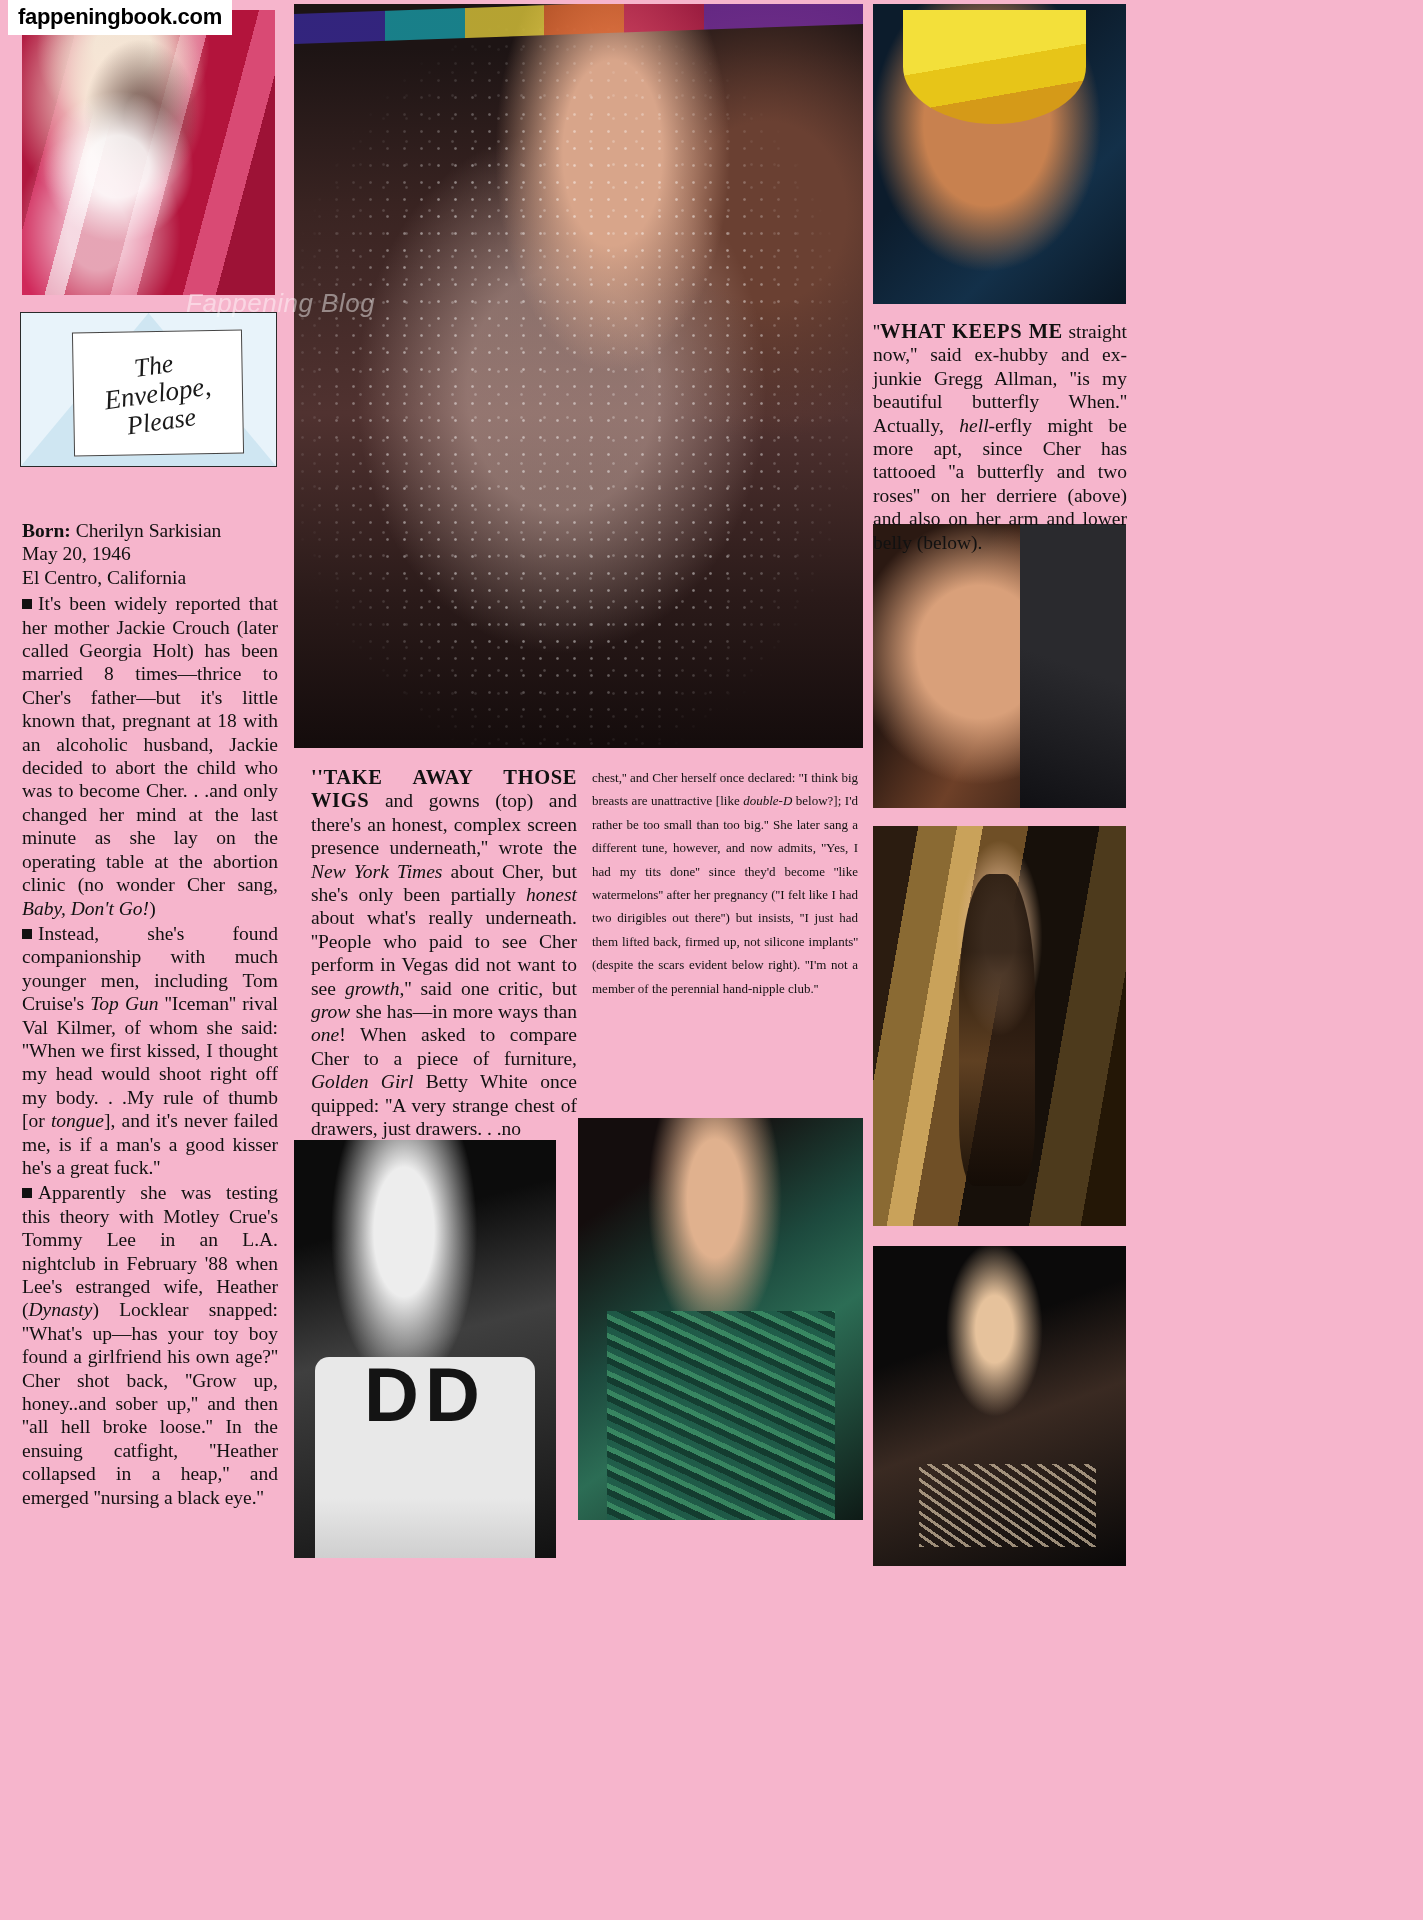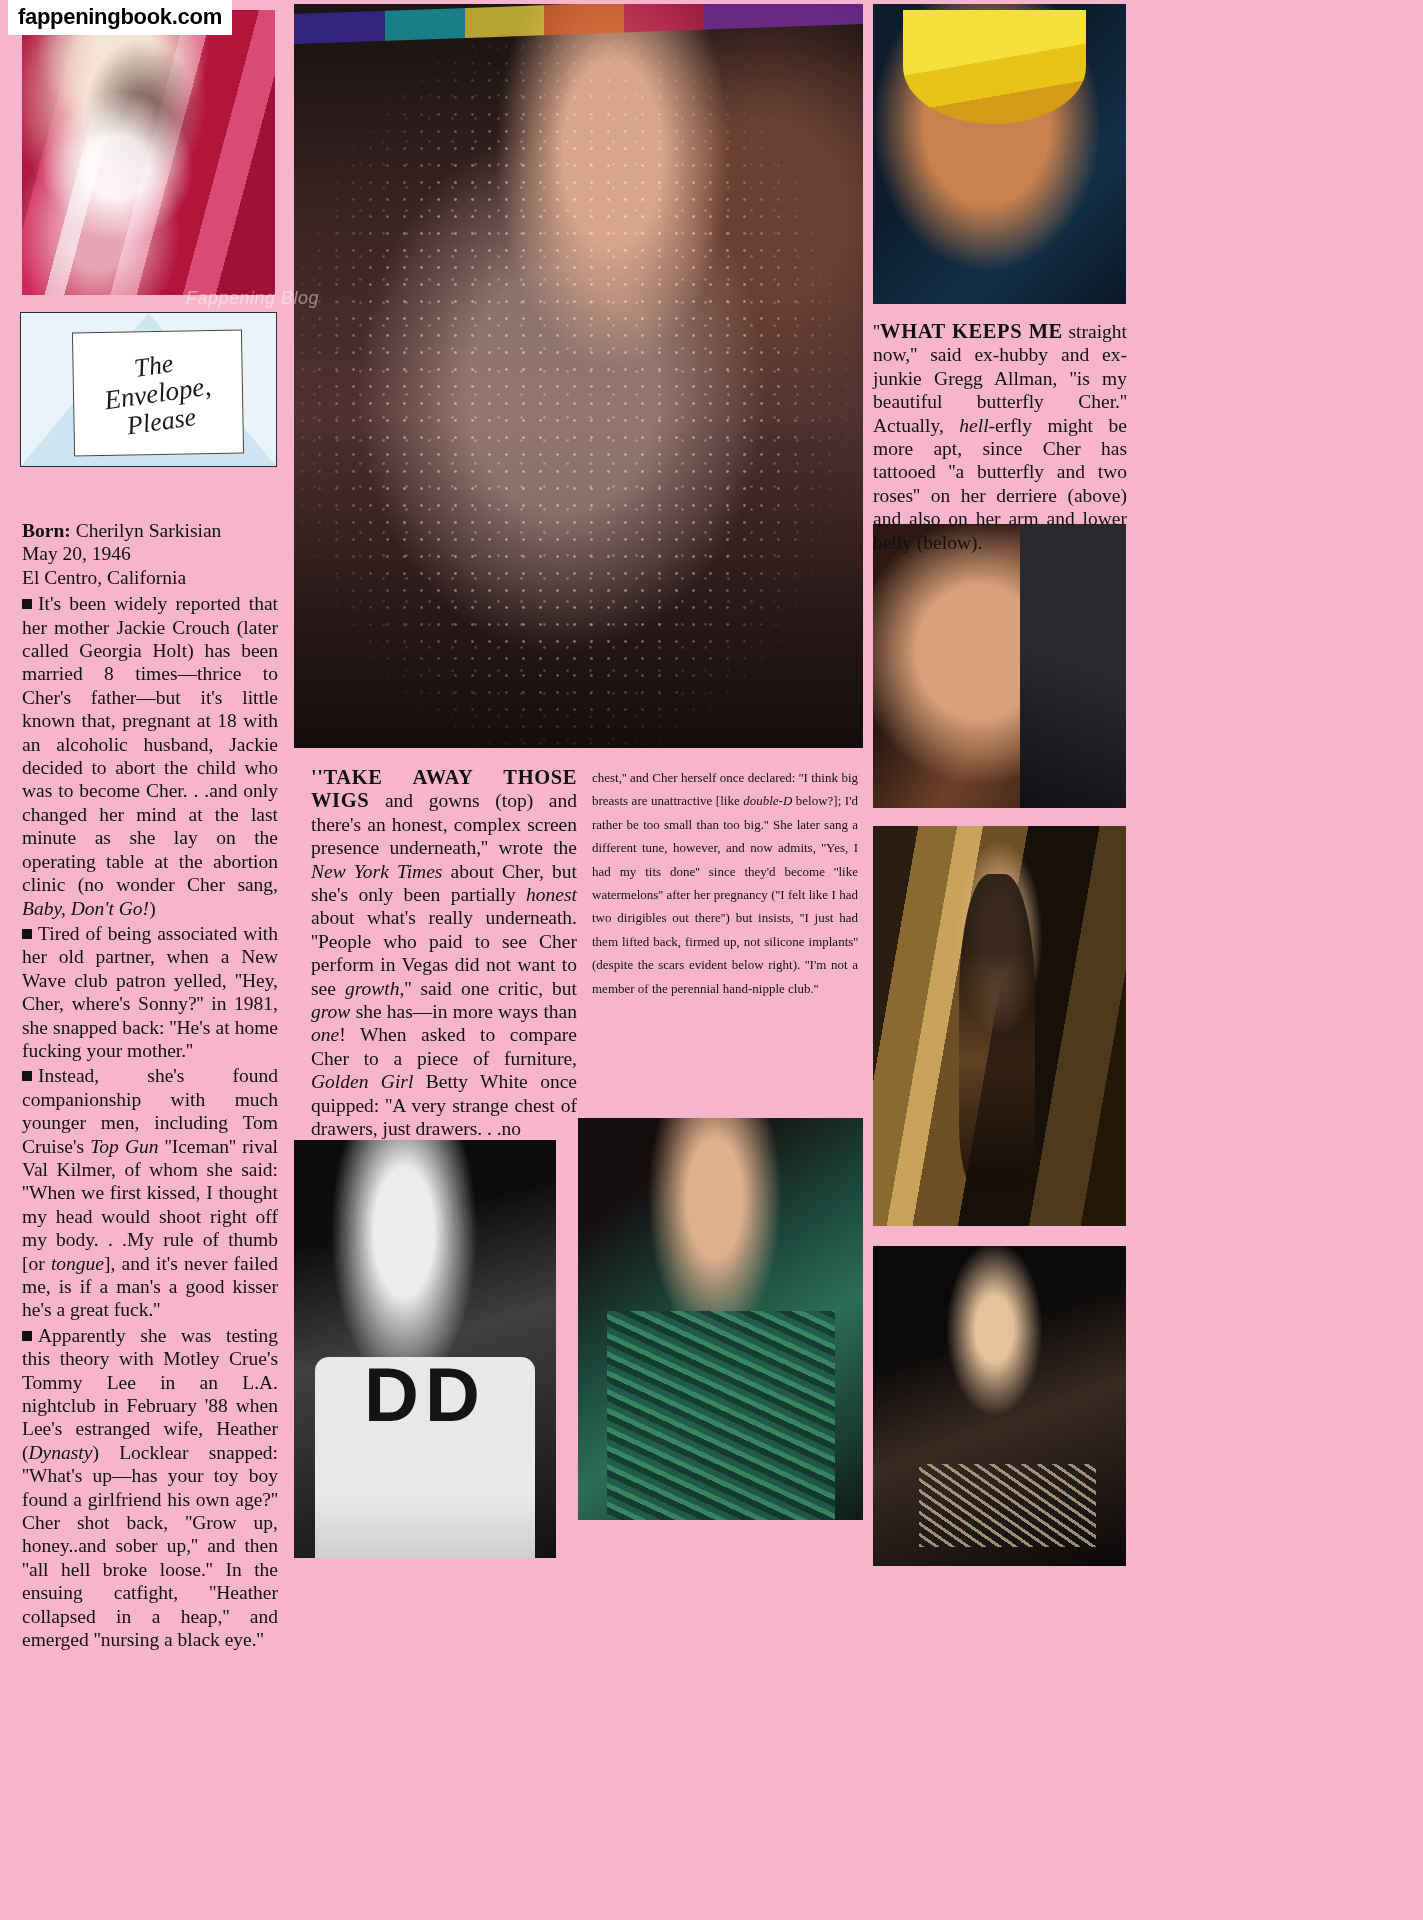--- a/index.html
+++ b/index.html
@@ -32,21 +32,21 @@
     padding: 4px 10px 5px 10px;
     letter-spacing: -0.3px;
     z-index: 40;
   }
   .ghost-watermark {
     position: absolute;
     left: 186px;
     top: 288px;
     font-family: "Liberation Sans", sans-serif;
     font-style: italic;
-    font-size: 18px;
+    font-size: 26px;
     color: rgba(255,255,255,0.45);
     z-index: 30;
     letter-spacing: 0.5px;
     pointer-events: none;
   }
 
   
   .photo {
     position: absolute;
     overflow: hidden;
@@ -323,23 +323,20 @@
       <b>Born:</b>
       <span>Cherilyn Sarkisian</span><br>
       <span>May 20, 1946</span><br>
       <span>El Centro, California</span>
     </p>
 
     <p>
       <span class="bullet"></span><span>It's been widely reported that her mother Jackie Crouch (later called Georgia Holt) has been married 8 times—thrice to Cher's father—but it's little known that, pregnant at 18 with an alcoholic husband, Jackie decided to abort the child who was to become Cher. . .and only changed her mind at the last minute as she lay on the operating table at the abortion clinic (no wonder Cher sang, </span><em>Baby, Don't Go!</em><span>)</span>
     </p>
 
-    <p>
-      <span class="bullet"></span><span>Tired of being associated with her old partner, when a New Wave club patron yelled, ''Hey, Cher, where's Sonny?'' in 1981, she snapped back: ''He's at home fucking your mother.''</span>
-    </p>
 
     <p>
       <span class="bullet"></span><span>Instead, she's found companionship with much younger men, including Tom Cruise's </span><em>Top Gun</em><span> ''Iceman'' rival Val Kilmer, of whom she said: ''When we first kissed, I thought my head would shoot right off my body. . .My rule of thumb [or </span><em>tongue</em><span>], and it's never failed me, is if a man's a good kisser he's a great fuck.''</span>
     </p>
 
     <p>
       <span class="bullet"></span><span>Apparently she was testing this theory with Motley Crue's Tommy Lee in an L.A. nightclub in February '88 when Lee's estranged wife, Heather (</span><em>Dynasty</em><span>) Locklear snapped: ''What's up—has your toy boy found a girlfriend his own age?'' Cher shot back, ''Grow up, honey..and sober up,'' and then ''all hell broke loose.'' In the ensuing catfight, ''Heather collapsed in a heap,'' and emerged ''nursing a black eye.''</span>
     </p>
   </div>
 
@@ -350,17 +347,17 @@
   </div>
 
   <div class="col col-mid2">
     <p>
       <span>chest,'' and Cher herself once declared: ''I think big breasts are unattractive [like </span><em>double-D</em><span> below?]; I'd rather be too small than too big.'' She later sang a different tune, however, and now admits, ''Yes, I had my tits done'' since they'd become ''like watermelons'' after her pregnancy (''I felt like I had two dirigibles out there'') but insists, ''I just had them lifted back, firmed up, not silicone implants'' (despite the scars evident below right). ''I'm not a member of the perennial hand-nipple club.''</span>
     </p>
   </div>
 
   <div class="col col-right">
     <p>
-      <span>''</span><b class="dropcap-head">WHAT KEEPS ME</b><span> straight now,'' said ex-hubby and ex-junkie Gregg Allman, ''is my beautiful butterfly Cher.'' Actually, </span><em>hell</em><span>-erfly might be more apt, since Cher has tattooed ''a butterfly and two roses'' on her derriere (above) and also on her arm and lower belly (below).</span>
+      <span>''</span><b class="dropcap-head">WHAT KEEPS ME</b><span> straight now,'' said ex-hubby and ex-junkie Gregg Allman, ''is my beautiful butterfly When.'' Actually, </span><em>hell</em><span>-erfly might be more apt, since Cher has tattooed ''a butterfly and two roses'' on her derriere (above) and also on her arm and lower belly (below).</span>
     </p>
   </div>
 
 </div>
 
 </body></html>

